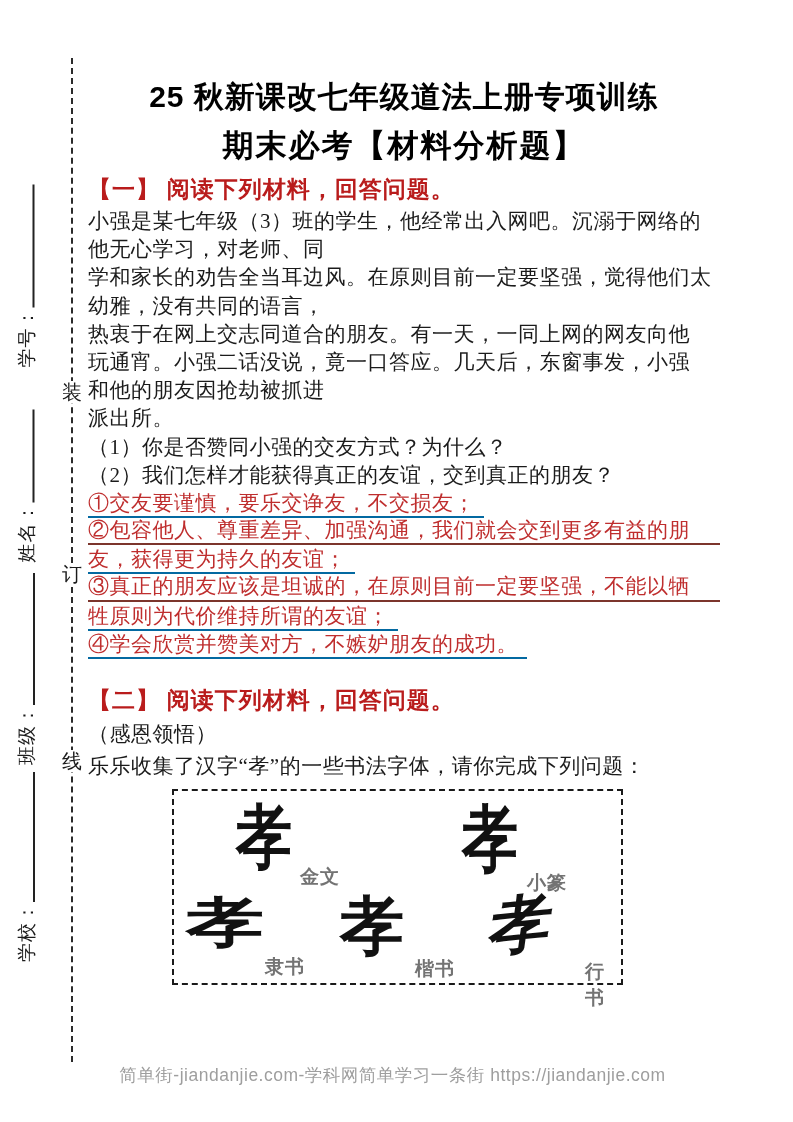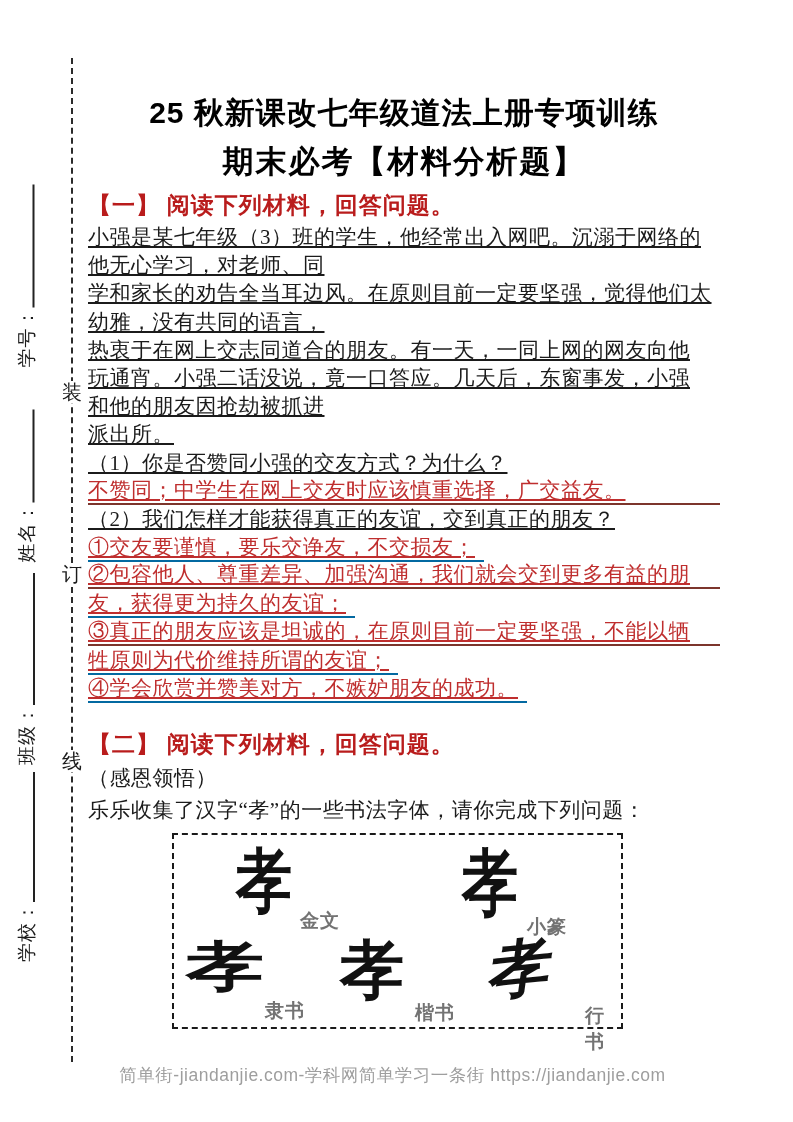--- a/index.html
+++ b/index.html
@@ -13,26 +13,26 @@
   .bc1{top:381px;} .bc2{top:563px;} .bc3{top:750px;}
   .vfield{position:absolute;height:26px;display:flex;align-items:center;transform:rotate(-90deg);white-space:nowrap;font-size:19px;color:#1b1b1b;}
   .vfield .vlab{flex:0 0 auto;line-height:26px;letter-spacing:1px;}
   .vfield .vblank{flex:1 1 auto;height:13px;border-bottom:2px solid #222;}
   .f-xuehao{width:183px;left:-65px;top:263px;}
   .f-xingming{width:153px;left:-50px;top:473px;}
   .f-banji{width:192px;left:-69px;top:656px;}
   .f-xuexiao{width:190px;left:-68px;top:854px;}
   
   .content{position:absolute;left:88px;top:75px;width:632px;}
-  .title{font-family:"Liberation Sans","DejaVu Sans",sans-serif;font-weight:bold;font-size:30px;line-height:44px;text-align:center;color:#000;letter-spacing:1px;margin-top:16px;}
+  .title{font-family:"Liberation Sans","DejaVu Sans",sans-serif;font-weight:bold;font-size:30px;line-height:44px;text-align:center;color:#000;letter-spacing:1px;}
   .subtitle{font-family:"Liberation Sans","DejaVu Sans",sans-serif;font-weight:bold;font-size:31px;line-height:46px;text-align:center;color:#000;margin-top:4px;letter-spacing:2px;}
   .sec-heading{font-weight:bold;font-size:23px;line-height:34px;margin-top:4px;color:#b91c1c;letter-spacing:1px;}
   .h2sp{margin-top:27px;line-height:32px;}
   .line{height:28.2px;line-height:28.2px;font-size:21px;letter-spacing:0.5px;white-space:nowrap;box-sizing:border-box;}
-  .line .t{display:inline;text-decoration:underline;}
+  .line .t{display:inline;}
   .line.red .t{color:#bf2e2e;}
   .line.ufull{border-bottom:2px solid #7c352c;height:28.2px;line-height:26px;}
   .line.utext .t{display:inline-block;border-bottom:2px solid #0369a1;padding-right:9px;line-height:26px;}
   .plain{margin-top:2px;height:30px;line-height:30px;}
   
   .calli-box{position:relative;margin:8px 0 0 84px;width:451px;height:196px;border:2px dashed #1a1a1a;box-sizing:border-box;}
   .glyph{position:absolute;color:#111;}
   .g-label{position:absolute;font-size:19px;font-weight:bold;color:#737373;letter-spacing:1px;margin-top:11px;}
   .g-jinwen{left:62px;top:0px;font-size:56px;font-weight:600;transform:scaleY(1.25);transform-origin:top left;}
   .l-jinwen{left:126px;top:62px;}
@@ -85,21 +85,20 @@
 
     <div class="line"><span class="t">小强是某七年级（3）班的学生，他经常出入网吧。沉溺于网络的</span></div>
         <div class="line"><span class="t">他无心学习，对老师、同</span></div>
         <div class="line"><span class="t">学和家长的劝告全当耳边风。在原则目前一定要坚强，觉得他们太</span></div>
         <div class="line"><span class="t">幼雅，没有共同的语言，</span></div>
         <div class="line"><span class="t">热衷于在网上交志同道合的朋友。有一天，一同上网的网友向他</span></div>
         <div class="line"><span class="t">玩通宵。小强二话没说，竟一口答应。几天后，东窗事发，小强</span></div>
         <div class="line"><span class="t">和他的朋友因抢劫被抓进</span></div>
         <div class="line"><span class="t">派出所。</span></div>
         <div class="line"><span class="t">（1）你是否赞同小强的交友方式？为什么？</span></div>
-        <div class="line red ufull"><span class="t">不赞同；中学生在网上交友时应该慎重选择，广交益友。</span></div>
         <div class="line"><span class="t">（2）我们怎样才能获得真正的友谊，交到真正的朋友？</span></div>
         <div class="line red utext"><span class="t">①交友要谨慎，要乐交诤友，不交损友；</span></div>
         <div class="line red ufull"><span class="t">②包容他人、尊重差异、加强沟通，我们就会交到更多有益的朋</span></div>
         <div class="line red utext"><span class="t">友，获得更为持久的友谊；</span></div>
         <div class="line red ufull"><span class="t">③真正的朋友应该是坦诚的，在原则目前一定要坚强，不能以牺</span></div>
         <div class="line red utext"><span class="t">牲原则为代价维持所谓的友谊；</span></div>
         <div class="line red utext"><span class="t">④学会欣赏并赞美对方，不嫉妒朋友的成功。</span></div>
       </div>
 
     <div class="sec-heading h2sp">【二】 阅读下列材料，回答问题。</div>

